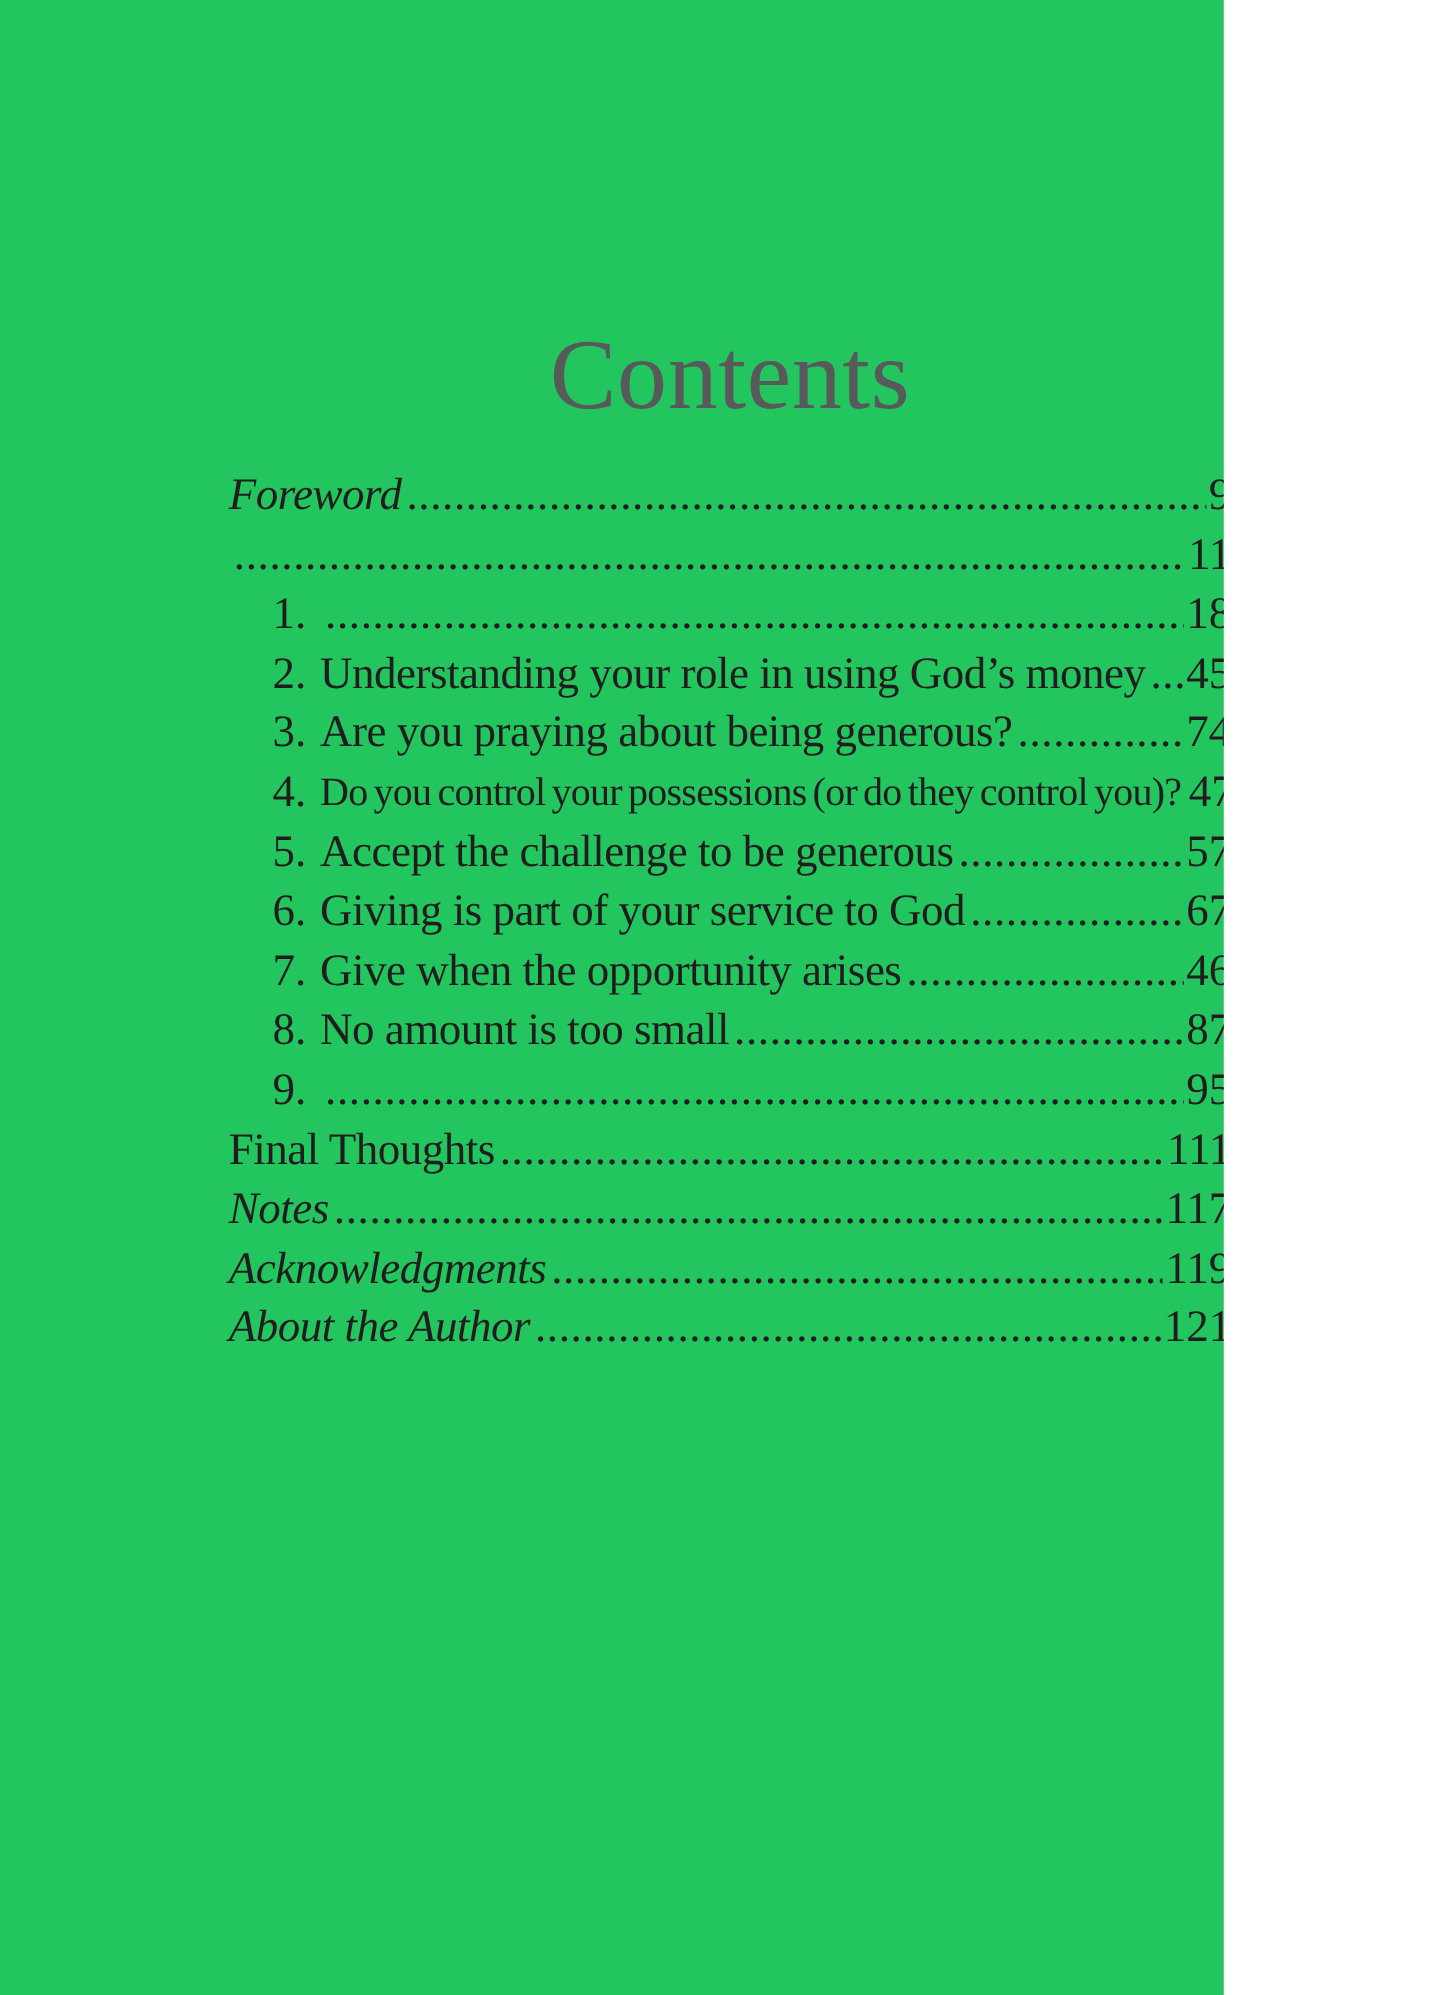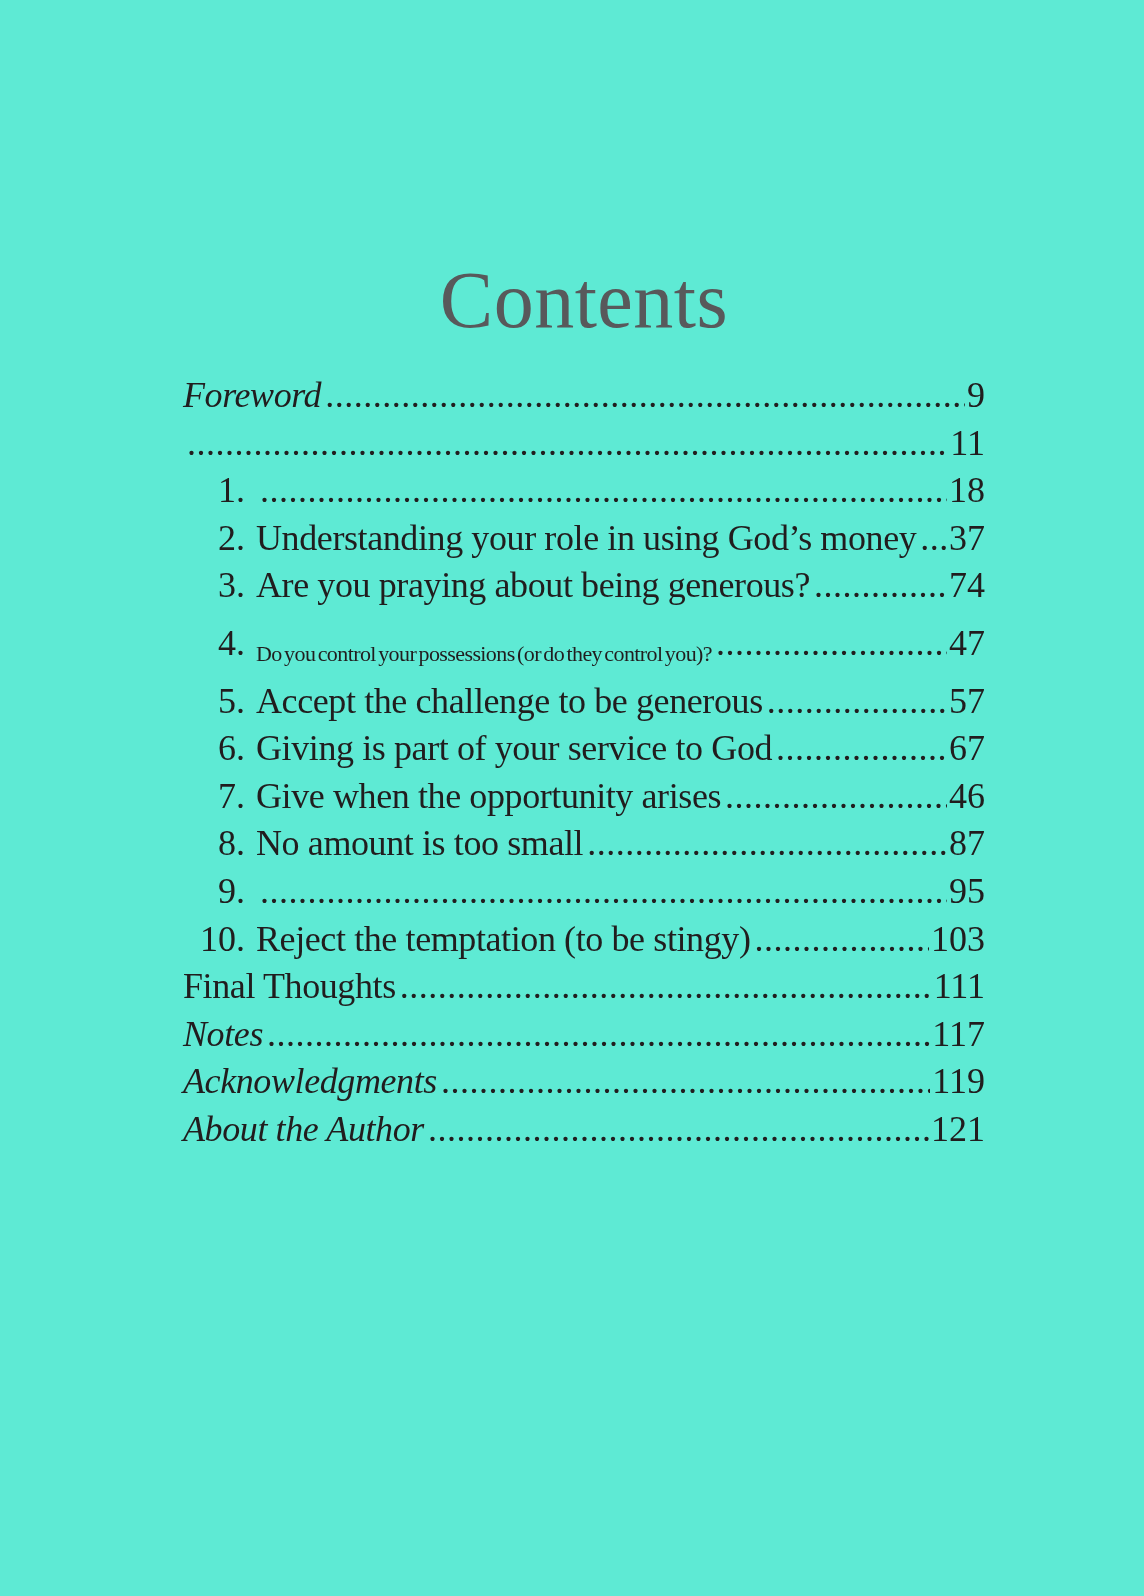--- a/index.html
+++ b/index.html
@@ -2,23 +2,23 @@
 <html><head>
 <meta charset="utf-8">
 <style>
   * { margin: 0; padding: 0; box-sizing: border-box; }
   html, body {
     background: #ffffff;
     font-family: "Liberation Serif", "DejaVu Serif", serif;
   }
   .book-page {
     position: relative;
-    width: 1144px;
+    width: 979px;
     height: 1596px;
-    background: #5eead4;
+    background: #22c55e;
     overflow: hidden;
   }
   .content-block {
     position: absolute;
     left: 183px;
     top: 0;
     width: 802px;
   }
   .page-title {
     margin-top: 252px;
@@ -51,24 +51,23 @@
     flex: none;
   }
   .row .entry-label {
     flex: none;
     letter-spacing: -0.4px;
   }
   .row.italic .entry-label {
     font-style: italic;
   }
   .row .entry-label.condensed {
-    font-size: 22px;
+    font-size: 32px;
     letter-spacing: -0.6px;
     word-spacing: -2.5px;
-    margin-top: 20px;
   }
   .leader {
     flex: 1 1 auto;
     overflow: hidden;
     white-space: nowrap;
     margin: 0 2px 0 4px;
     min-width: 0;
   }
   .leader::after {
     content: "..................................................................................................................................................................";
@@ -103,21 +102,21 @@
       <div class="row numbered">
         <span class="num">1.</span>
         <span class="leader"></span>
         <span class="page-num">18</span>
       </div>
 
       <div class="row numbered">
         <span class="num">2.</span>
         <span class="entry-label">Understanding your role in using God’s money</span>
         <span class="leader"></span>
-        <span class="page-num">37</span>
+        <span class="page-num">45</span>
       </div>
 
       <div class="row numbered">
         <span class="num">3.</span>
         <span class="entry-label">Are you praying about being generous?</span>
         <span class="leader"></span>
         <span class="page-num">74</span>
       </div>
 
       <div class="row numbered">
@@ -154,26 +153,20 @@
         <span class="leader"></span>
         <span class="page-num">87</span>
       </div>
 
       <div class="row numbered">
         <span class="num">9.</span>
         <span class="leader"></span>
         <span class="page-num">95</span>
       </div>
 
-      <div class="row numbered">
-        <span class="num">10.</span>
-        <span class="entry-label">Reject the temptation (to be stingy)</span>
-        <span class="leader"></span>
-        <span class="page-num">103</span>
-      </div>
 
       <div class="row">
         <span class="entry-label">Final Thoughts</span>
         <span class="leader"></span>
         <span class="page-num">111</span>
       </div>
 
       <div class="row italic">
         <span class="entry-label">Notes</span>
         <span class="leader"></span>

